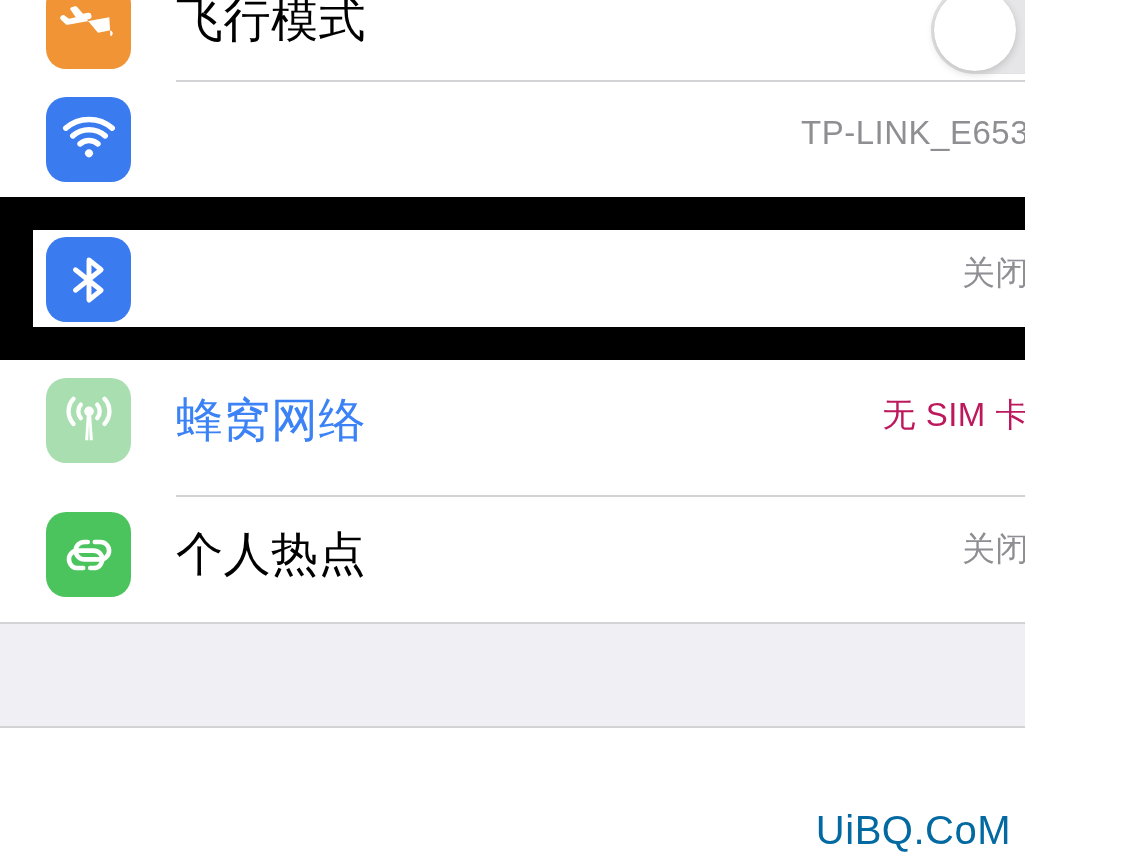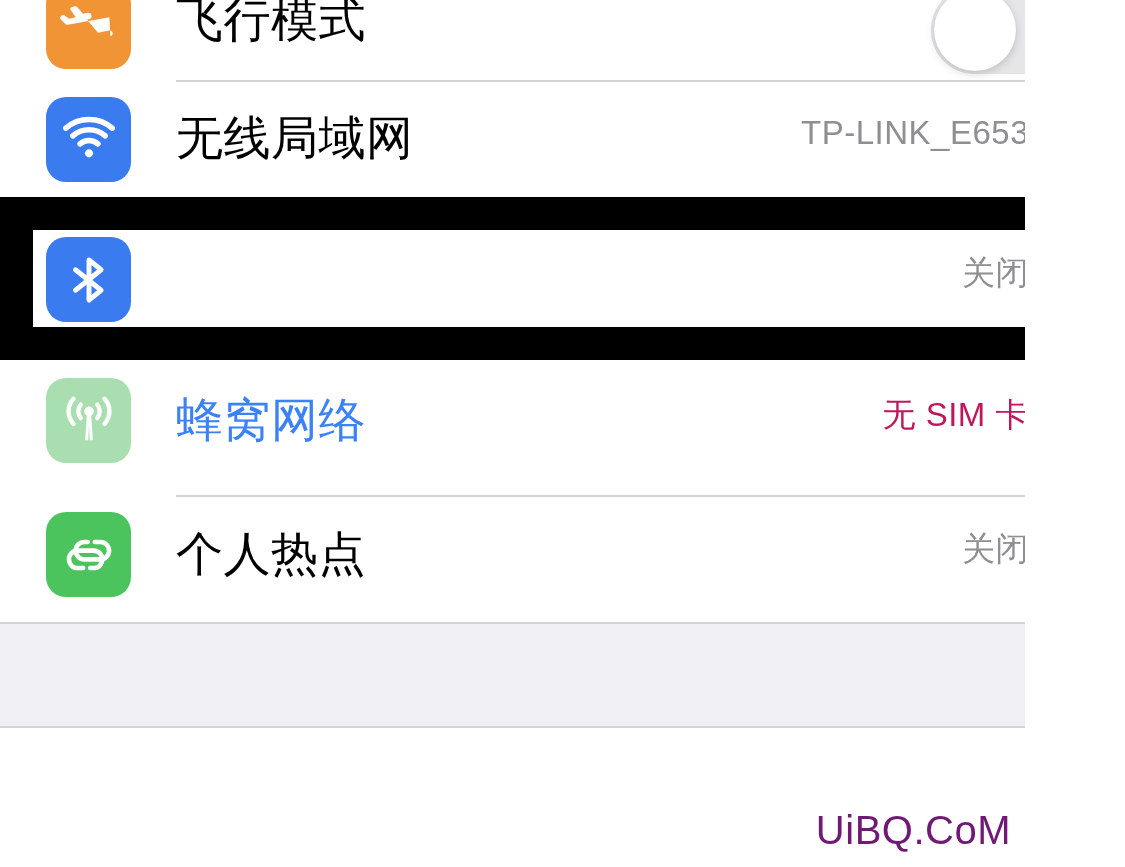--- a/index.html
+++ b/index.html
@@ -129,21 +129,21 @@
     pointer-events: none;
     z-index: 40;
   }
 
   
   .watermark {
     position: absolute;
     right: 14px;
     bottom: 14px;
     font-size: 40px;
-    color: #701a75;
+    color: #0369a1;
     letter-spacing: 0.5px;
     z-index: 60;
     white-space: nowrap;
   }
 
   
   .glyph { display: block; }
 </style>
 </head>
 <body>
@@ -168,21 +168,20 @@
   <div class="row" style="top:84px; height:112px;">
     <div class="row-inner">
       <div class="icon-box" style="top:13px; background:#3a7bf0;">
         <svg class="glyph" width="58" height="58" viewBox="0 0 24 24" aria-hidden="true">
           <path fill="#ffffff" d="M12 19.2c.9 0 1.7-.8 1.7-1.7S12.9 15.8 12 15.8s-1.7.8-1.7 1.7.8 1.7 1.7 1.7z"></path>
           <path fill="none" stroke="#ffffff" stroke-width="2.3" stroke-linecap="round" d="M8.3 13.6c2.1-1.9 5.3-1.9 7.4 0"></path>
           <path fill="none" stroke="#ffffff" stroke-width="2.3" stroke-linecap="round" d="M5.3 10.3c3.8-3.4 9.6-3.4 13.4 0"></path>
           <path fill="none" stroke="#ffffff" stroke-width="2.3" stroke-linecap="round" d="M2.4 7.1c5.4-4.8 13.8-4.8 19.2 0"></path>
         </svg>
       </div>
-      <div class="row-title" style="top:30px;">无线局域网</div>
       <div class="row-value" style="top:32px;">TP-LINK_E653</div>
       <div class="chevron" style="top:34px;">
         <svg viewBox="0 0 12 21" aria-hidden="true">
           <path fill="none" stroke="#c4c4c8" stroke-width="2.6" stroke-linecap="round" stroke-linejoin="round" d="M1.6 1.6 L10 10.5 L1.6 19.4"></path>
         </svg>
       </div>
     </div>
   </div>
 
   <div class="row" style="top:196px; height:166px;">

